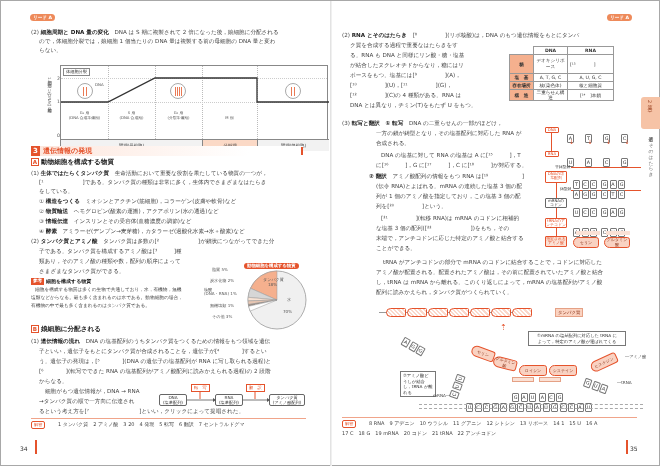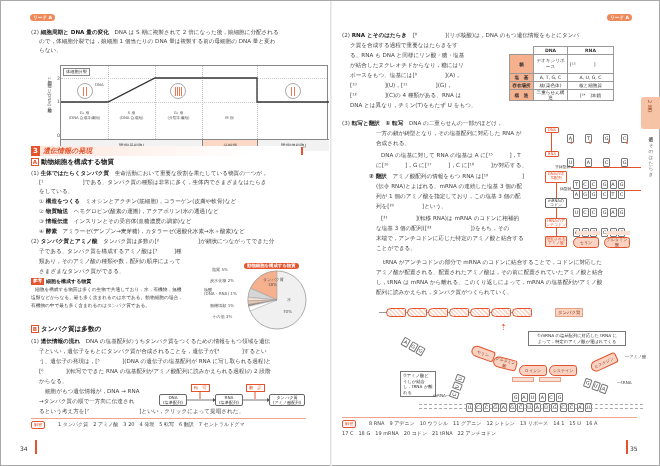--- a/index.html
+++ b/index.html
@@ -7,21 +7,21 @@
   body { font-family: "DejaVu Sans", sans-serif; color: #333; position: relative; }
   .spread { position: absolute; left: 0; top: 0; width: 660px; height: 466px; background: #fff; border: 1px solid #a8a8a8; }
   .gutter { position: absolute; left: 329px; top: 0; width: 2px; height: 466px; background: linear-gradient(90deg, #ddd, #f6f6f6); }
   .page { position: absolute; top: 0; height: 466px; width: 330px; }
   .page.left { left: 0; }
   .t { position: absolute; font-size: 5.6px; line-height: 8.6px; color: #444; white-space: nowrap; }
   .b { font-weight: bold; color: #222; }
   .tag { position: absolute; background: #ee8a5a; color: #fff; font-size: 4.6px; font-weight: bold; border-radius: 4px; padding: 0 3px; line-height: 7px; height: 7px; }
   .sec3 { position: absolute; left: 30px; top: 145px; width: 272px; height: 10px; background: linear-gradient(90deg, #fde6dc, #fff 80%); }
   .sec3 .num { position: absolute; left: 0; top: 0; width: 9px; height: 10px; background: #e5532c; color: #fff; font-size: 7px; font-weight: bold; text-align: center; line-height: 10px; }
-  .sec3 .lbl { position: absolute; left: 12px; top: 0; font-size: 7px; line-height: 10px; font-weight: bold; color: #e5532c; font-style: italic; }
+  .sec3 .lbl { position: absolute; left: 12px; top: 0; font-size: 7px; line-height: 10px; font-weight: bold; color: #e5532c; }
   .sec3 .endmark { position: absolute; right: 0; top: 1px; width: 2px; height: 8px; background: #e5532c; }
   .subA { position: absolute; font-size: 6.6px; line-height: 9px; font-weight: bold; color: #222; white-space: nowrap; }
   .subA .box { display: inline-block; width: 8px; height: 8px; border: 1px solid #e5532c; color: #e5532c; font-size: 5.6px; text-align: center; line-height: 6px; margin-right: 2px; vertical-align: 0; }
   .chart { position: absolute; left: 59px; top: 64px; width: 268px; height: 86px; border: 1px solid #888; }
   .chart .vl { position: absolute; top: 0; width: 0; height: 73px; border-left: 1px dotted #bbb; }
   .chart .hl { position: absolute; left: 0; width: 100%; height: 0; border-top: 1px dotted #ccc; }
   .chart .phase { position: absolute; top: 44px; font-size: 3.8px; line-height: 5.4px; text-align: center; color: #555; }
   .chart .band { position: absolute; top: 73px; height: 12px; border-top: 1px solid #888; font-size: 4.4px; line-height: 12px; text-align: center; color: #444; }
   .chart .hdr { position: absolute; left: 2px; top: 2px; border: 1px solid #888; font-size: 4.2px; line-height: 6px; padding: 0 2px; background: #fff; }
   .cell { position: absolute; border: 1.5px solid #aaa; border-radius: 50%; width: 16px; height: 16px; background: #fff; }
@@ -151,21 +151,21 @@
     <div class="pie-lbl" style="left:203px;top:287px;line-height:4.4px;">核酸<br>(DNA・RNA) 1%</div>
     <div class="pie-lbl" style="left:209px;top:302px;"><span>無機塩類</span> 1%</div>
     <div class="pie-lbl" style="left:211px;top:313px;"><span>その他</span> 3%</div>
 
     <div class="note-tag" style="left:30px;top:277px;">参考</div>
     <div class="t b" style="left:45px;top:276px;font-size:5px;">細胞を構成する物質</div>
     <div class="t" style="left:34px;top:285px;font-size:4.7px;line-height:8px;">細胞を構成する物質は多くの生物で共通しており，水，有機物，無機</div>
     <div class="t" style="left:30px;top:293px;font-size:4.7px;line-height:8px;">塩類などからなる。最も多く含まれるのは水である。動物細胞の場合，</div>
     <div class="t" style="left:30px;top:301px;font-size:4.7px;line-height:8px;">有機物の中で最も多く含まれるのはタンパク質である。</div>
 
-    <div class="subA" style="left:30px;top:324px;"><span class="box">B</span><span>タンパク質は多数の</span></div>
+    <div class="subA" style="left:30px;top:324px;"><span class="box">B</span><span>娘細胞に分配される</span></div>
 
     <div class="t" style="left:30px;top:336px;"><span>(1)</span> <span class="b">遺伝情報の流れ</span>　<span>DNA の塩基配列のうちタンパク質をつくるための情報をもつ領域を遺伝</span></div>
     <div class="t" style="left:38px;top:346px;">子といい，遺伝子をもとにタンパク質が合成されることを，遺伝子が[⁴　　　　]するとい</div>
     <div class="t" style="left:38px;top:356px;">う。遺伝子の発現は，[⁵　　　　](DNA の遺伝子の塩基配列が RNA に写し取られる過程)と</div>
     <div class="t" style="left:38px;top:366px;">[⁶　　　　](転写でできた RNA の塩基配列がアミノ酸配列に読みかえられる過程)の 2 段階</div>
     <div class="t" style="left:38px;top:376px;">からなる。</div>
     <div class="t" style="left:44px;top:386px;">細胞がもつ遺伝情報が，DNA → RNA</div>
     <div class="t" style="left:38px;top:396px;">→タンパク質の順で一方向に伝達され</div>
     <div class="t" style="left:38px;top:406px;">るという考え方を[⁷　　　　　　　　　]といい，クリックによって提唱された。</div>
 

